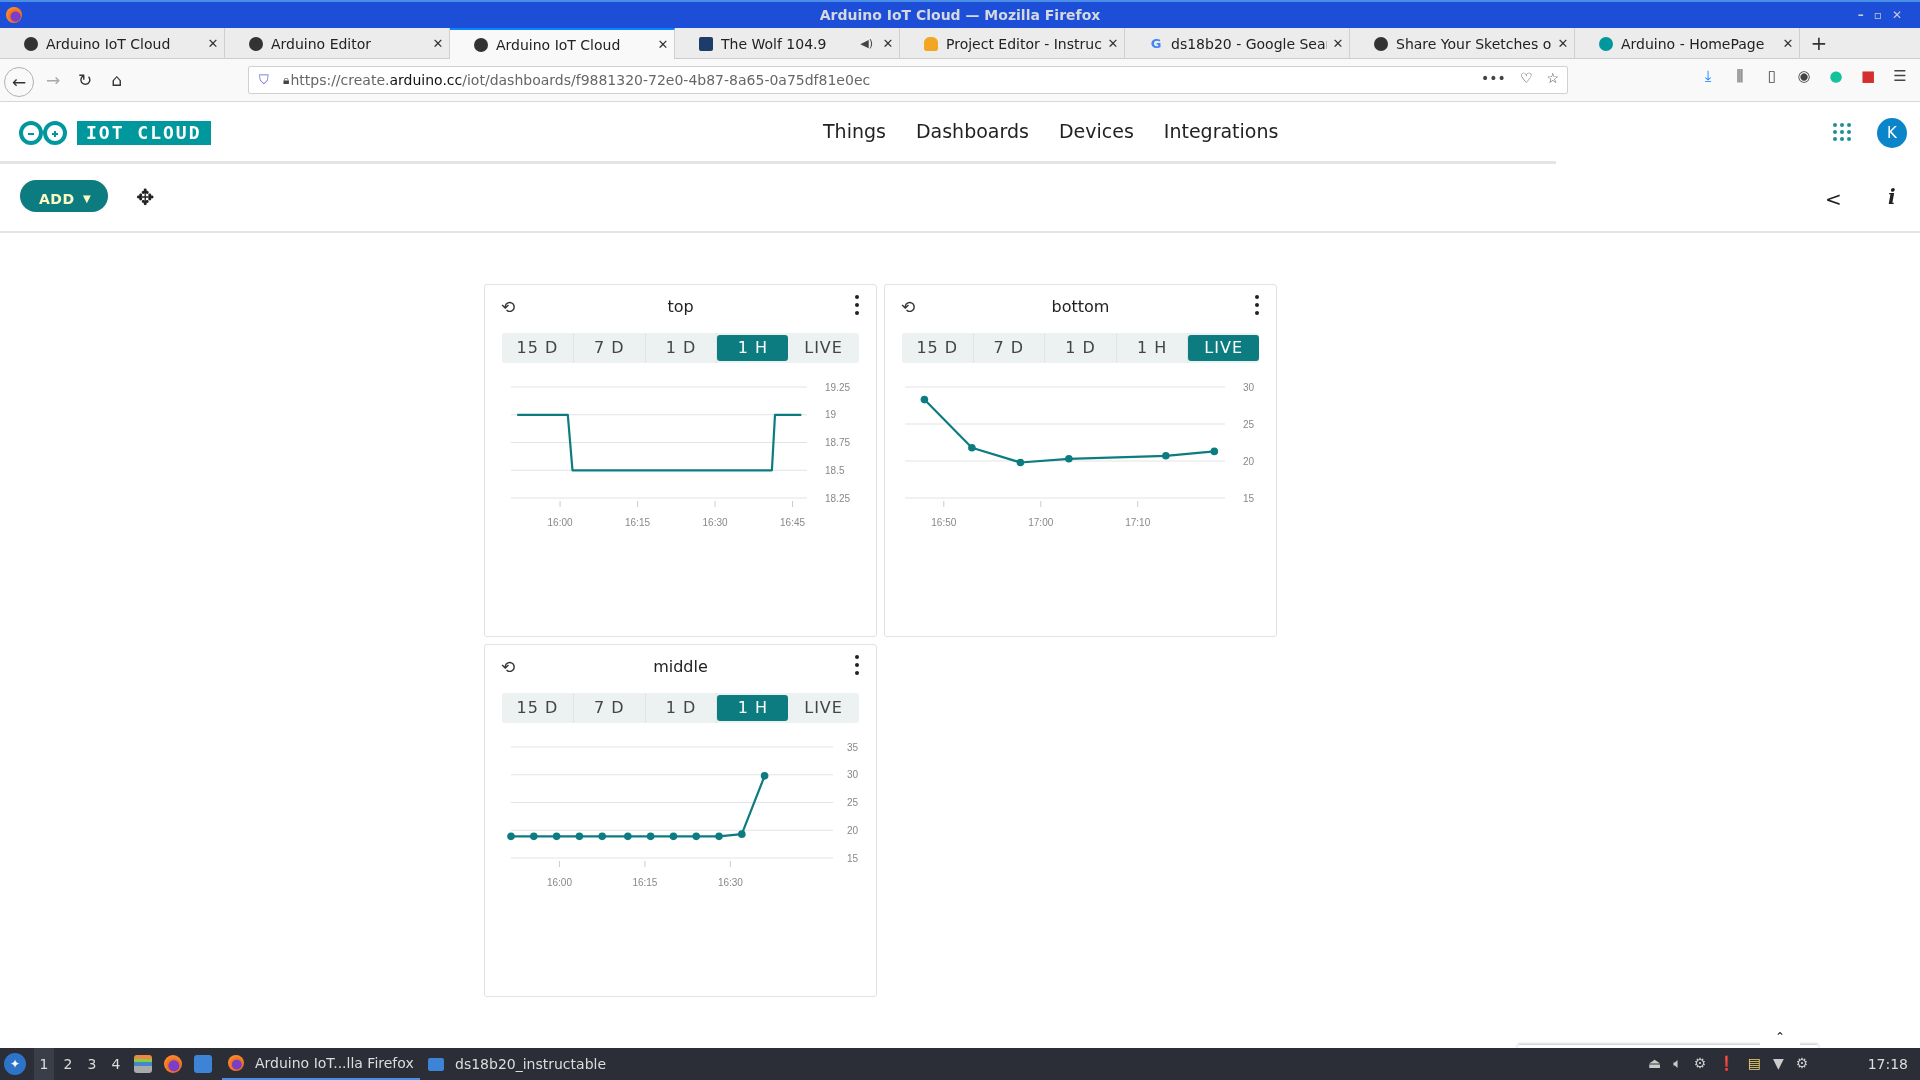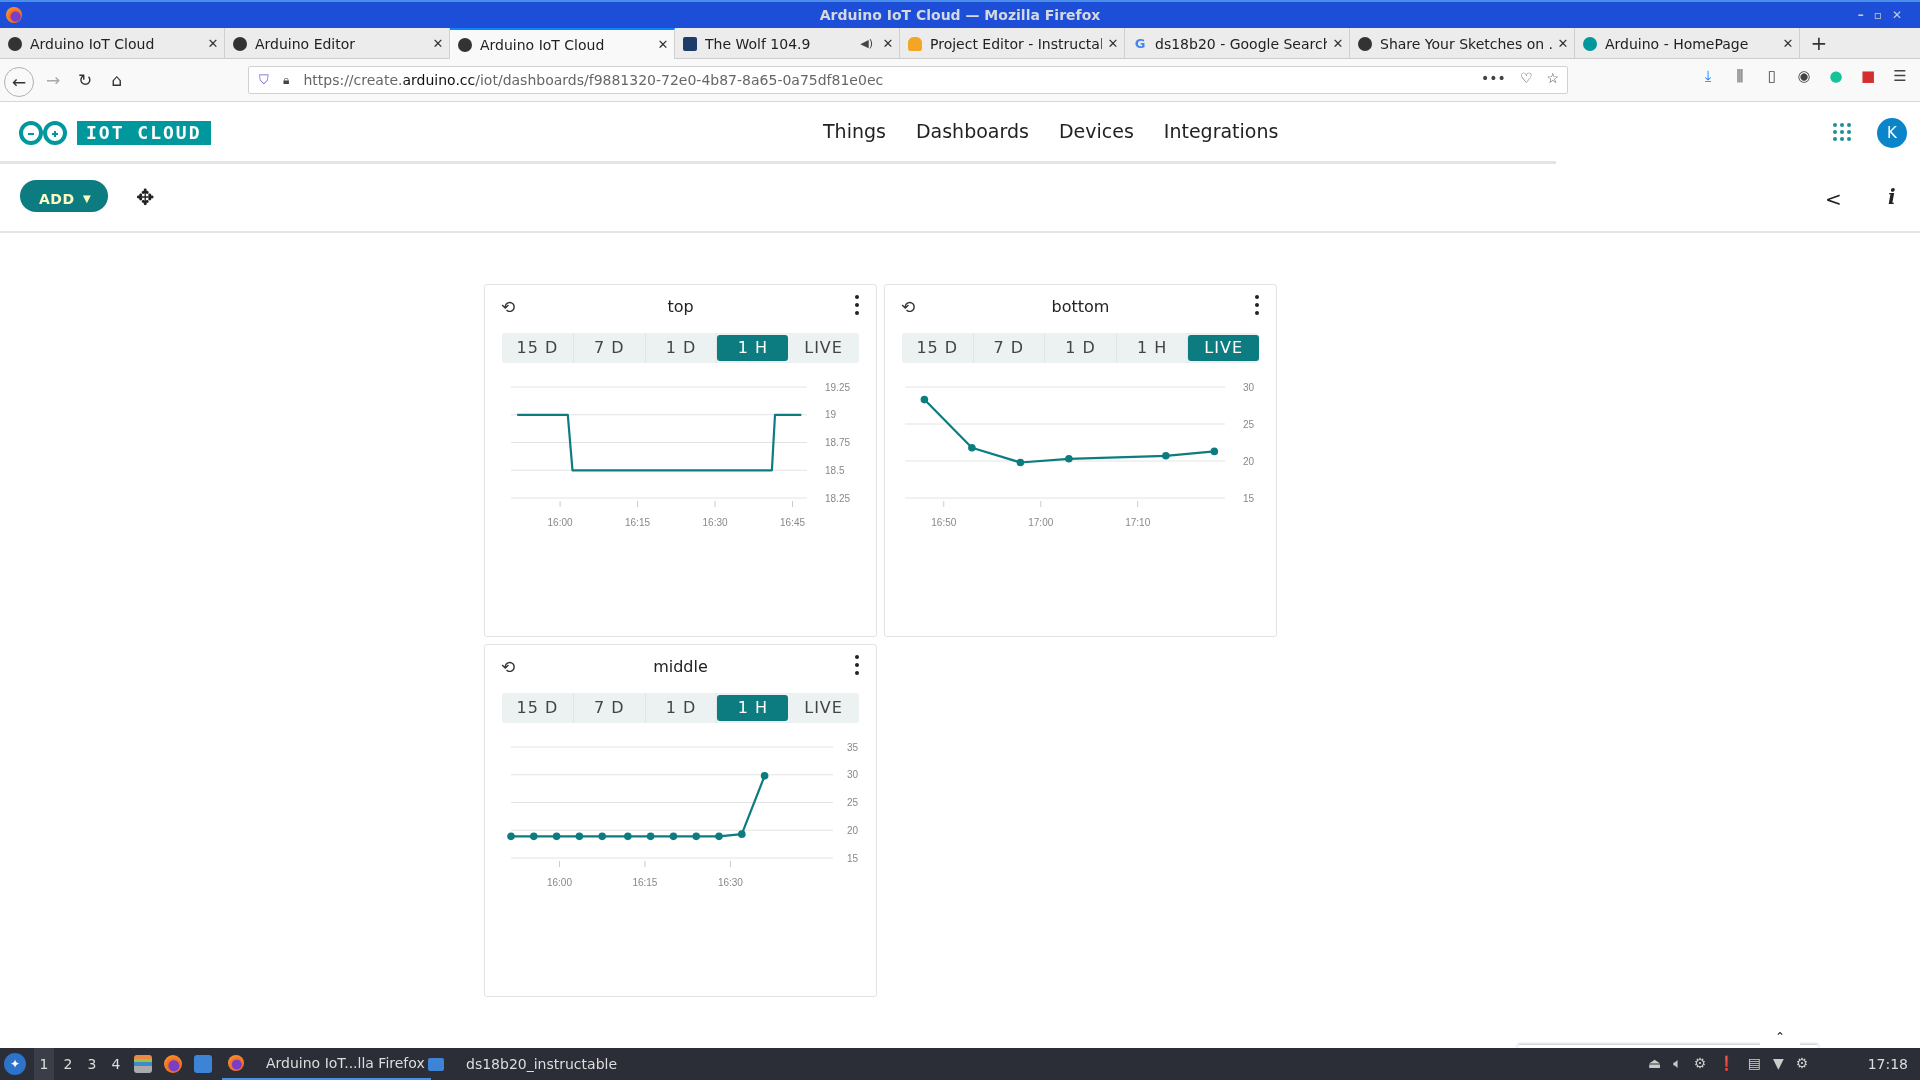--- a/index.html
+++ b/index.html
@@ -1,38 +1,38 @@
 <!DOCTYPE html>
 <html><head>
 <meta charset="utf-8">
 <style>
 *{box-sizing:border-box;margin:0;padding:0}
 html,body{width:1920px;height:1080px;overflow:hidden;background:#fff;font-family:"DejaVu Sans",sans-serif;}
 .titlebar{position:absolute;left:0;top:0;width:1920px;height:28px;background:#1d4ed8;border-top:2px solid #4a8ee8;color:#d5d8dd;font-weight:bold;font-size:14px;text-align:center;line-height:26px}
 .titlebar .fx{position:absolute;left:6px;top:5px;width:16px;height:16px;border-radius:50%;background:radial-gradient(circle at 60% 60%,#7a3fc9 35%,#f36a21 40%,#ffb33a 100%)}
 .titlebar .wc{position:absolute;right:8px;top:0;font-size:12px;letter-spacing:10px;color:#ccc}
 .tabbar{position:absolute;left:0;top:28px;width:1920px;height:31px;background:#ececec;border-bottom:1px solid #ccc}
-.tab{position:absolute;top:0;height:31px;font-size:14px;color:#222;display:flex;align-items:center;padding-left:8px;border-right:1px solid #d0d0d0;font-family:"DejaVu Sans",sans-serif}
+.tab{position:absolute;top:0;height:31px;font-size:14px;color:#222;display:flex;align-items:center;padding-left:24px;border-right:1px solid #d0d0d0;font-family:"DejaVu Sans",sans-serif}
 .tab.active{background:#f9f9f9;border-top:2px solid #0a84ff}
 .tab .ico{width:14px;height:14px;border-radius:50%;background:#333;margin-right:8px;flex:none;position:relative}
 .tab .ico.teal{background:#00979d}
 .tab .ico.wolf{border-radius:2px;background:#1d3c6a}
 .tab .ico.goog{background:none;color:#4285f4;font-weight:bold;font-size:13px;line-height:14px;text-align:center}
 .tab .ico.instr{background:#f3a524;border-radius:40% 40% 20% 20%}
 .tab .lbl{white-space:nowrap;overflow:hidden;flex:1}
 .tab .x{width:22px;text-align:center;color:#333;font-size:13px;flex:none}
 .tab .spk{font-size:11px;color:#444;margin-right:4px}
 .newtab{position:absolute;left:1805px;top:28px;width:28px;height:31px;font-size:20px;line-height:30px;text-align:center;color:#333}
 .navbar{position:absolute;left:0;top:59px;width:1920px;height:43px;background:#f9f9fa;border-bottom:1px solid #d7d7db}
 .nbtn{position:absolute;top:8px;width:26px;height:26px;font-size:17px;text-align:center;line-height:26px;color:#333}
 .nbtn.back{border:1px solid #b1b1b3;border-radius:50%;left:4px;top:8px;width:30px;height:30px;line-height:28px}
 .urlbar{position:absolute;left:248px;top:7px;width:1320px;height:28px;background:#fff;border:1px solid #d0d0d0;border-radius:2px;font-size:14px;color:#666;display:flex;align-items:center}
 .urlbar .shield{margin-left:10px;width:14px;color:#5b5bd6;font-size:13px}
 .urlbar .lock{margin-left:10px;color:#444;font-size:12px}
-.urlbar .url{margin-left:14px}
+.urlbar .url{margin-left:1px}
 .urlbar .url b{color:#111;font-weight:normal}
 .urlbar .ract{position:absolute;right:8px;top:3px;display:flex;gap:14px;font-size:14px;color:#444}
 .rtools{position:absolute;right:0;top:8px;display:flex;gap:12px;font-size:15px;color:#444;padding-right:10px}
 .rtools span{width:20px;text-align:center}
 .app{position:absolute;left:0;top:102px;width:1920px;height:946px;background:#fff}
 .hdr{position:absolute;left:0;top:0;width:1556px;height:62px;border-bottom:3px solid #e4e4e4}
 .logo{position:absolute;left:19px;top:18px;display:flex;align-items:center}
 .logo .inf{width:52px;height:26px;position:relative}
 .logo .inf i{position:absolute;top:1px;width:24px;height:24px;border:4px solid #00979d;border-radius:50%}
 .logo .inf i:nth-child(1){left:0}.logo .inf i:nth-child(2){left:24px}
@@ -60,21 +60,21 @@
 .seg span{flex:1;text-align:center;line-height:30px;font-size:16px;color:#444;border-right:1px solid #dfe6e6;letter-spacing:1px}
 .seg span:last-child{border-right:none}
 .seg span.on{background:#0d7c81;color:#fff;border-radius:3px;margin:2px 0;line-height:26px;border:none}
 .chart{position:absolute;left:0;top:80px;width:393px;height:270px}
 .chart svg{position:absolute;left:0;top:0}
 .ytick,.xtick{font-family:"Liberation Sans",sans-serif;font-size:10px;fill:#888}
 .taskbar{position:absolute;left:0;top:1048px;width:1920px;height:32px;background:#2b2e37;color:#ddd;font-size:14px}
 .taskbar .start{position:absolute;left:4px;top:5px;width:22px;height:22px;border-radius:50%;background:#2d73c9;color:#fff;font-size:12px;text-align:center;line-height:22px}
 .taskbar .ws{position:absolute;top:0;height:32px;line-height:32px;width:20px;text-align:center}
 .taskbar .ws.on{background:#3a3e48}
-.taskbar .tb{position:absolute;top:0;height:32px;display:flex;align-items:center;gap:22px;white-space:nowrap}
+.taskbar .tb{position:absolute;top:0;height:32px;display:flex;align-items:center;gap:11px;white-space:nowrap}
 .taskbar .tb.on{border-bottom:2px solid #4a8ee8}
 .taskbar .qi{position:absolute;top:7px;width:18px;height:18px;border-radius:3px}
 .taskbar .clock{position:absolute;right:12px;top:0;line-height:32px;font-size:14px}
 .taskbar .tray{position:absolute;left:1648px;top:7px;display:flex;gap:12px;font-size:14px;color:#ccc}
 .popup{position:absolute;left:1518px;top:1045px;width:300px;height:4px;background:#fff;box-shadow:0 -1px 3px #bbb}
 .popup-tab{position:absolute;left:1760px;top:1026px;width:40px;height:22px;background:#fff;border-radius:4px 4px 0 0;text-align:center;font-size:12px;color:#222;line-height:22px}
 </style>
 </head>
 <body>
 

